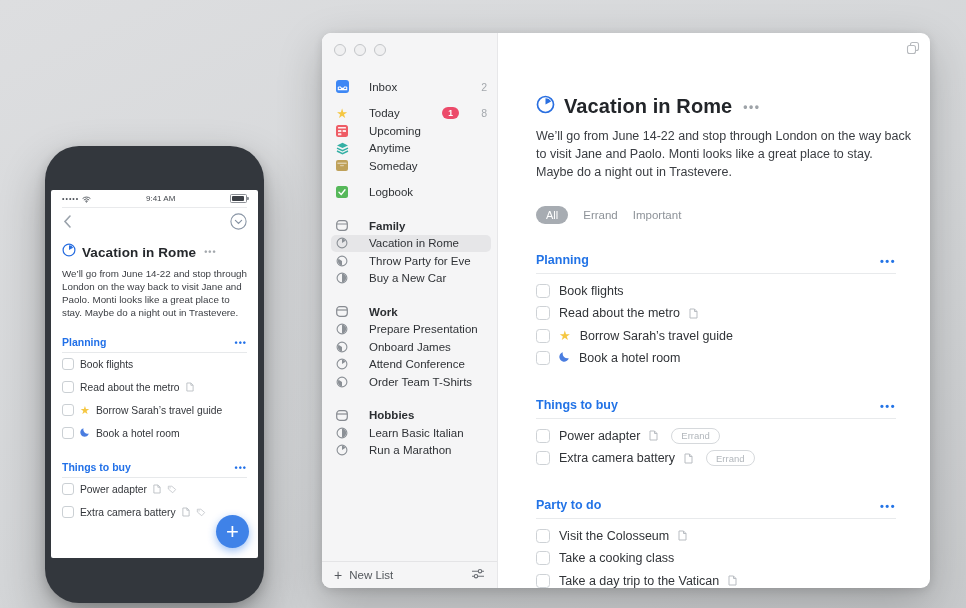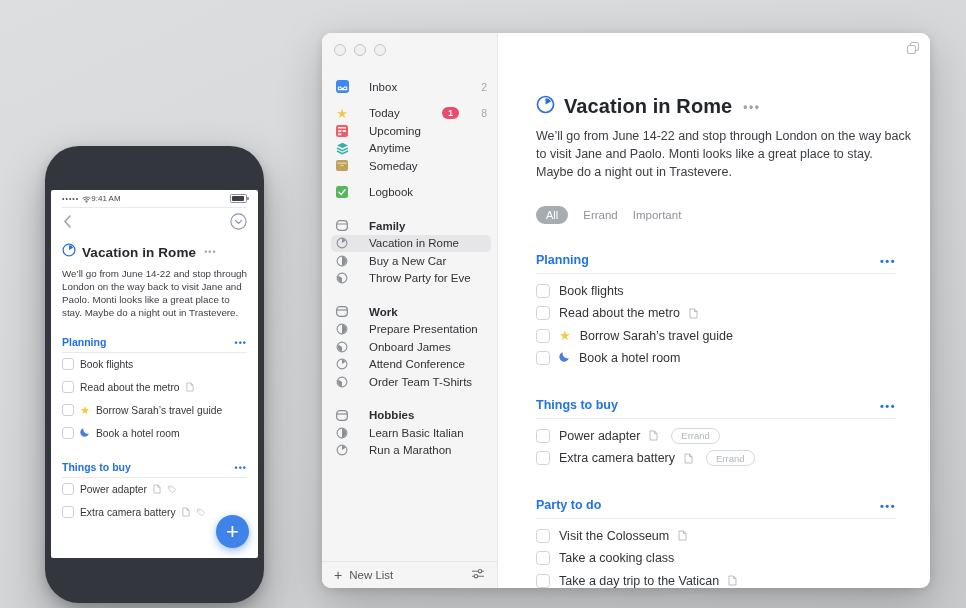--- a/index.html
+++ b/index.html
@@ -12,21 +12,21 @@
   
   .phone{position:absolute;left:45px;top:146px;width:219px;height:457px;
     background:#33373d;border-radius:34px;
     box-shadow:0 20px 45px rgba(0,0,0,.30),0 4px 12px rgba(0,0,0,.18);}
   .phone-screen{position:absolute;left:6px;top:44px;width:207px;height:368px;
     background:#fff;border-radius:2px;overflow:hidden;padding:0 11px;box-sizing:border-box;}
   .p-status{display:flex;align-items:center;height:17px;border-bottom:1px solid #e9eaec;
     font-size:7.5px;color:#4e535a;}
   .p-carrier{letter-spacing:1px;font-size:7px;}
   .p-wifi{margin-left:3px;display:flex;}
-  .p-time{flex:1;text-align:left;font-size:8px;color:#43474d;}
+  .p-time{flex:1;text-align:center;font-size:8px;color:#43474d;}
   .p-batt{width:15px;height:7px;border:1px solid #8c9096;border-radius:1.5px;position:relative;background:#fff;}
   .p-batt::before{content:"";position:absolute;left:1px;top:1px;bottom:1px;right:2px;background:#3c4046;border-radius:1px;}
   .p-batt::after{content:"";position:absolute;right:-2.5px;top:1.5px;width:1.5px;height:3px;background:#8c9096;border-radius:0 1px 1px 0;}
   .p-nav{display:flex;justify-content:space-between;align-items:center;height:26px;margin-top:2px;}
   .p-title-row{display:flex;align-items:center;gap:6px;margin-top:7px;}
   .p-title{font-size:13.5px;font-weight:bold;color:#25282c;letter-spacing:.1px;}
   .p-dots{color:#a3a8ad;font-size:9px;letter-spacing:1px;font-weight:bold;margin-left:2px;}
   .p-notes{margin-top:6px;font-size:9.8px;line-height:1.34;color:#3b3e43;}
   .p-sec-head{display:flex;justify-content:space-between;align-items:flex-end;margin-top:16px;}
   .p-sec-title{color:#2170e8;font-weight:bold;font-size:10.5px;}
@@ -301,33 +301,33 @@
               <circle cx="6" cy="6" r="4.9" fill="none" stroke="#8b9096" stroke-width="1.1"></circle>
               <path d="M6 6V1.8A4.2 4.2 0 0 1 9.5 3.7z" fill="#8b9096"></path>
             </svg>
         </span>
         <span class="lbl">Vacation in Rome</span>
       </div>
       <div class="srow">
         <span class="ic">
           <svg width="12" height="12" viewBox="0 0 12 12">
               <circle cx="6" cy="6" r="4.9" fill="none" stroke="#8b9096" stroke-width="1.1"></circle>
+              <path d="M6 6V10.2A4.2 4.2 0 0 1 2.5 3.7z" fill="#8b9096"></path>
+            </svg>
+        </span>
+        <span class="lbl">Throw Party for Eve</span>
+      </div>
+      <div class="srow">
+        <span class="ic">
+          <svg width="12" height="12" viewBox="0 0 12 12">
+              <circle cx="6" cy="6" r="4.9" fill="none" stroke="#8b9096" stroke-width="1.1"></circle>
               <path d="M6 6V1.8A4.2 4.2 0 0 1 6 10.2z" fill="#8b9096"></path>
             </svg>
         </span>
         <span class="lbl">Buy a New Car</span>
-      </div>
-      <div class="srow">
-        <span class="ic">
-          <svg width="12" height="12" viewBox="0 0 12 12">
-              <circle cx="6" cy="6" r="4.9" fill="none" stroke="#8b9096" stroke-width="1.1"></circle>
-              <path d="M6 6V10.2A4.2 4.2 0 0 1 2.5 3.7z" fill="#8b9096"></path>
-            </svg>
-        </span>
-        <span class="lbl">Throw Party for Eve</span>
       </div>
 
       <div class="gap-lg"></div>
 
       <div class="srow bold">
         <span class="ic">
           <svg width="12" height="11" viewBox="0 0 12 11">
               <rect x=".7" y=".7" width="10.6" height="9.6" rx="3" fill="none" stroke="#878b91" stroke-width="1.2"></rect>
               <path d="M.9 4h10.2" stroke="#878b91" stroke-width="1.2"></path>
             </svg>

